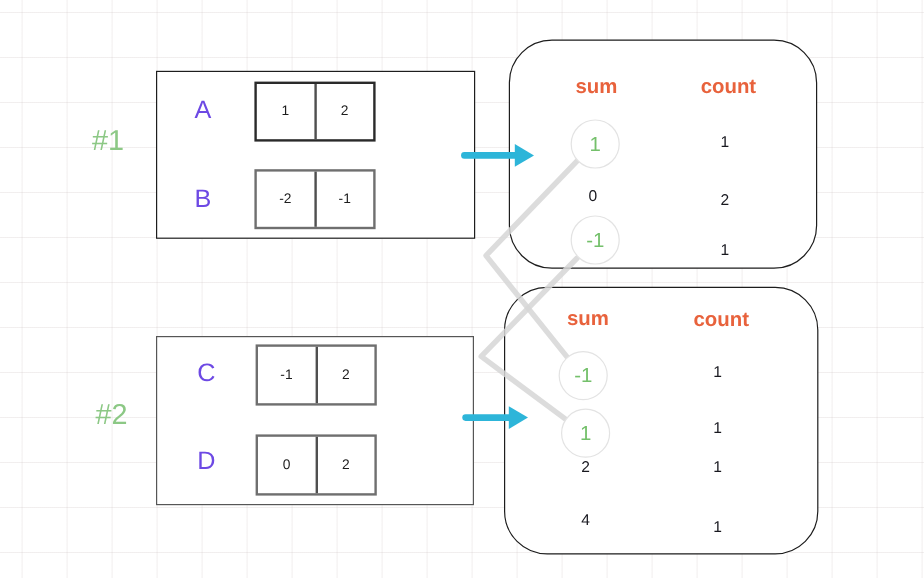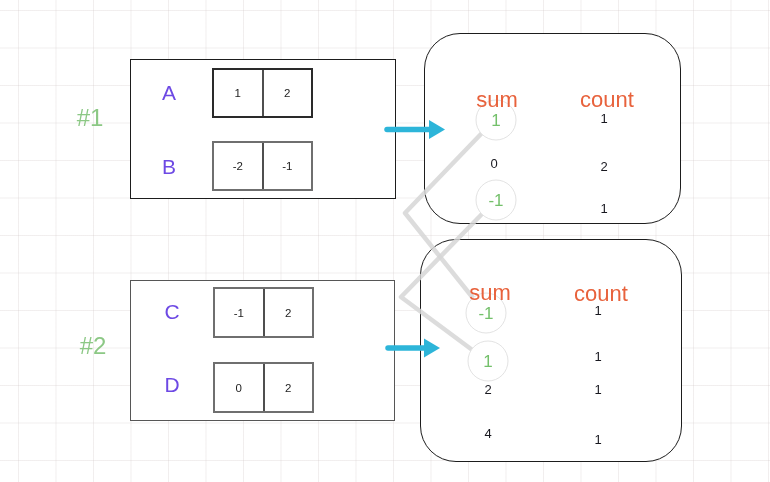--- a/index.html
+++ b/index.html
@@ -16,21 +16,21 @@
   .rounded{border-radius:36px;}
   .gray-border{border-color:#565656;}
   .cellpair{position:absolute;display:flex;background:#fff;border:2px solid #2a2a2a;box-sizing:border-box;z-index:2;}
   .cellpair.gray{border-color:#6f6f6f;}
   .cell{flex:1;display:flex;align-items:center;justify-content:center;
         font-size:11.5px;color:#1d1d1d;}
   .cell + .cell{border-left:2px solid #4f4f4f;}
   .ctr{position:absolute;transform:translate(-50%,-50%);white-space:nowrap;z-index:4;line-height:1;}
   .glabel{font-size:24px;font-weight:500;color:#8cc885;}
   .letter{font-size:21px;font-weight:500;color:#6d49e4;}
-  .thead{font-size:22px;font-weight:400;color:#e8623c;margin-top:28px;}
+  .thead{font-size:17px;font-weight:700;color:#e8623c;}
   .tnum{font-size:13px;font-weight:500;color:#18181f;}
   .circle{position:absolute;width:41px;height:41px;border-radius:50%;background:#fff;
           border:1.6px solid #e3e3e3;display:flex;align-items:center;justify-content:center;
           transform:translate(-50%,-50%);z-index:3;box-sizing:border-box;}
   .circle span{font-size:17px;font-weight:500;color:#74c06b;line-height:1;}
   svg.overlay{position:absolute;left:0;top:0;z-index:2;pointer-events:none;}
 </style>
 </head>
 <body>
 

